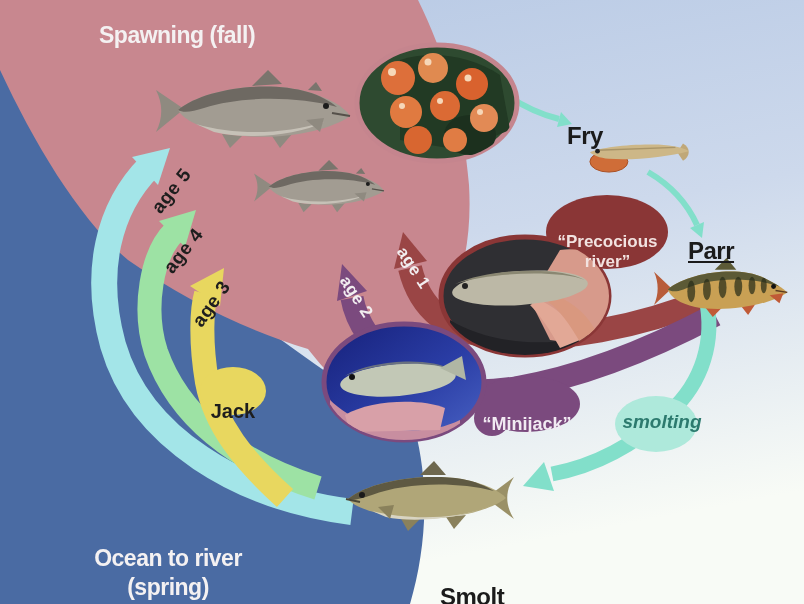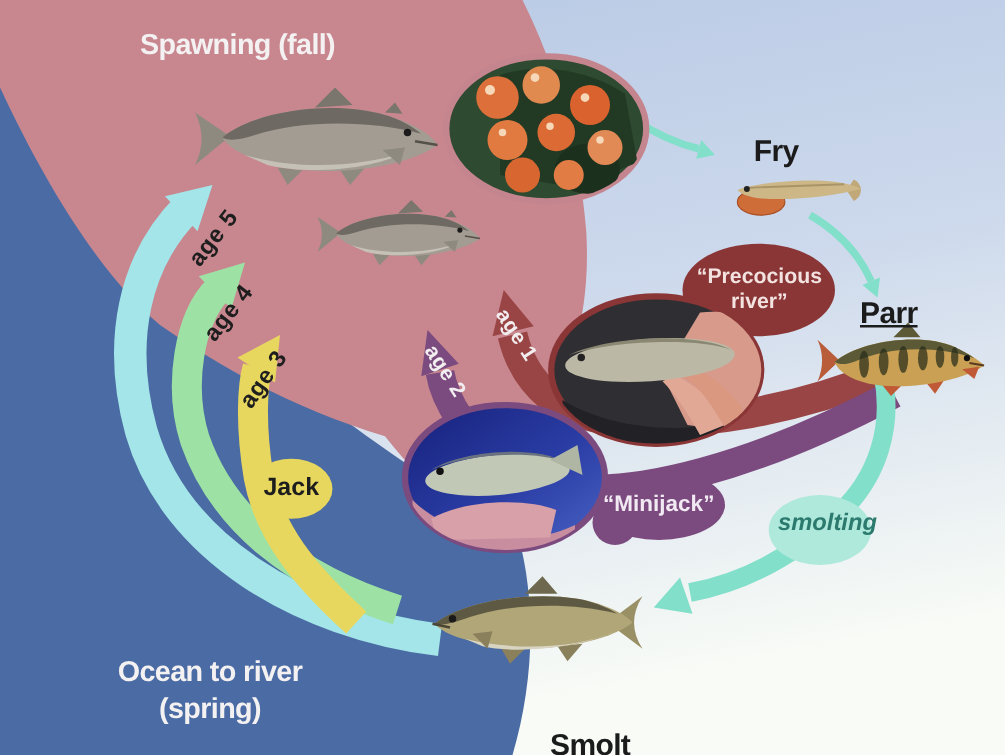--- a/index.html
+++ b/index.html
@@ -4,21 +4,21 @@
 <style>
   html,body{margin:0;padding:0;background:#888;}
   #stage{
     position:relative;width:804px;height:604px;overflow:hidden;
     font-family:"Liberation Sans",sans-serif;
   }
   #stage svg{position:absolute;left:0;top:0;}
   .lbl{position:absolute;white-space:nowrap;}
   .stage-lbl{font-weight:bold;color:#1b1b1b;font-size:24px;letter-spacing:-0.5px;}
   .white-lbl{font-weight:bold;color:#f4f1f2;font-size:23px;letter-spacing:-0.5px;}
-  .center{text-align:center;}
+  .center{text-align:center;margin-top:21px;}
   .age-dark{font-weight:bold;color:#1e1e1e;font-size:19px;letter-spacing:0.5px;}
   .age-light{font-weight:bold;color:#f2eef0;font-size:17px;letter-spacing:0.5px;}
   .bubble-txt{font-weight:bold;color:#f2e2e0;font-size:17px;line-height:1.15;}
   .minijack-txt{font-weight:bold;color:#f1eaf2;font-size:18px;}
   .smolting-txt{font-style:italic;color:#2c7a6e;font-size:19px;font-weight:bold;}
   .jack-txt{font-weight:bold;color:#1d1d1d;font-size:20px;}
   .ocean-txt{font-weight:bold;color:#f4f1f2;font-size:23px;line-height:1.25;letter-spacing:-0.5px;}
 </style>
 </head>
 <body>
@@ -187,41 +187,41 @@
     </g>
   </g>
 
   <use href="#fishSalmon" transform="translate(156,76)"></use>
   <use href="#fishSalmon" transform="translate(254,164) scale(0.67)"></use>
   <use href="#fishFry" transform="translate(588,136) scale(0.95)"></use>
   <use href="#fishParr" transform="translate(654,262) scale(0.98)"></use>
   <use href="#fishSmolt" transform="translate(342,461)"></use>
 </svg>
 
-<div class="lbl white-lbl" style="left:112px;top:22px;">Spawning (fall)</div>
-
-<div class="lbl stage-lbl" style="left:567px;top:108px;margin-left:36px;">Fry</div>
+<div class="lbl white-lbl" style="left:99px;top:22px;">Spawning (fall)</div>
+
+<div class="lbl stage-lbl" style="left:567px;top:122px;">Fry</div>
 
 <div class="lbl stage-lbl" style="left:688px;top:237px;text-decoration:underline;">Parr</div>
 
 <div class="lbl stage-lbl" style="left:440px;top:547px;margin-top:36px;">Smolt</div>
 
 <div class="lbl ocean-txt center" style="left:78px;top:523px;width:180px;">
   <div>Ocean to river</div>
   <div>(spring)</div>
 </div>
 
 <div class="lbl bubble-txt center" style="left:547px;top:211px;width:121px;">
   <div>“Precocious</div>
   <div>river”</div>
 </div>
 
 <div class="lbl minijack-txt center" style="left:474px;top:393px;width:106px;">“Minijack”</div>
 
-<div class="lbl smolting-txt center" style="left:616px;top:408px;width:92px;">smolting</div>
+<div class="lbl smolting-txt center" style="left:616px;top:390px;width:92px;">smolting</div>
 
 <div class="lbl jack-txt center" style="left:203px;top:379px;width:60px;">Jack</div>
 
 <div class="lbl age-dark" style="left:146px;top:180px;transform:rotate(-52deg);">age 5</div>
 <div class="lbl age-dark" style="left:158px;top:240px;transform:rotate(-52deg);">age 4</div>
 <div class="lbl age-dark" style="left:186px;top:293px;transform:rotate(-55deg);">age 3</div>
 <div class="lbl age-light" style="left:390px;top:258px;transform:rotate(57deg);">age 1</div>
 <div class="lbl age-light" style="left:333px;top:287px;transform:rotate(57deg);">age 2</div>
 
 </div>

